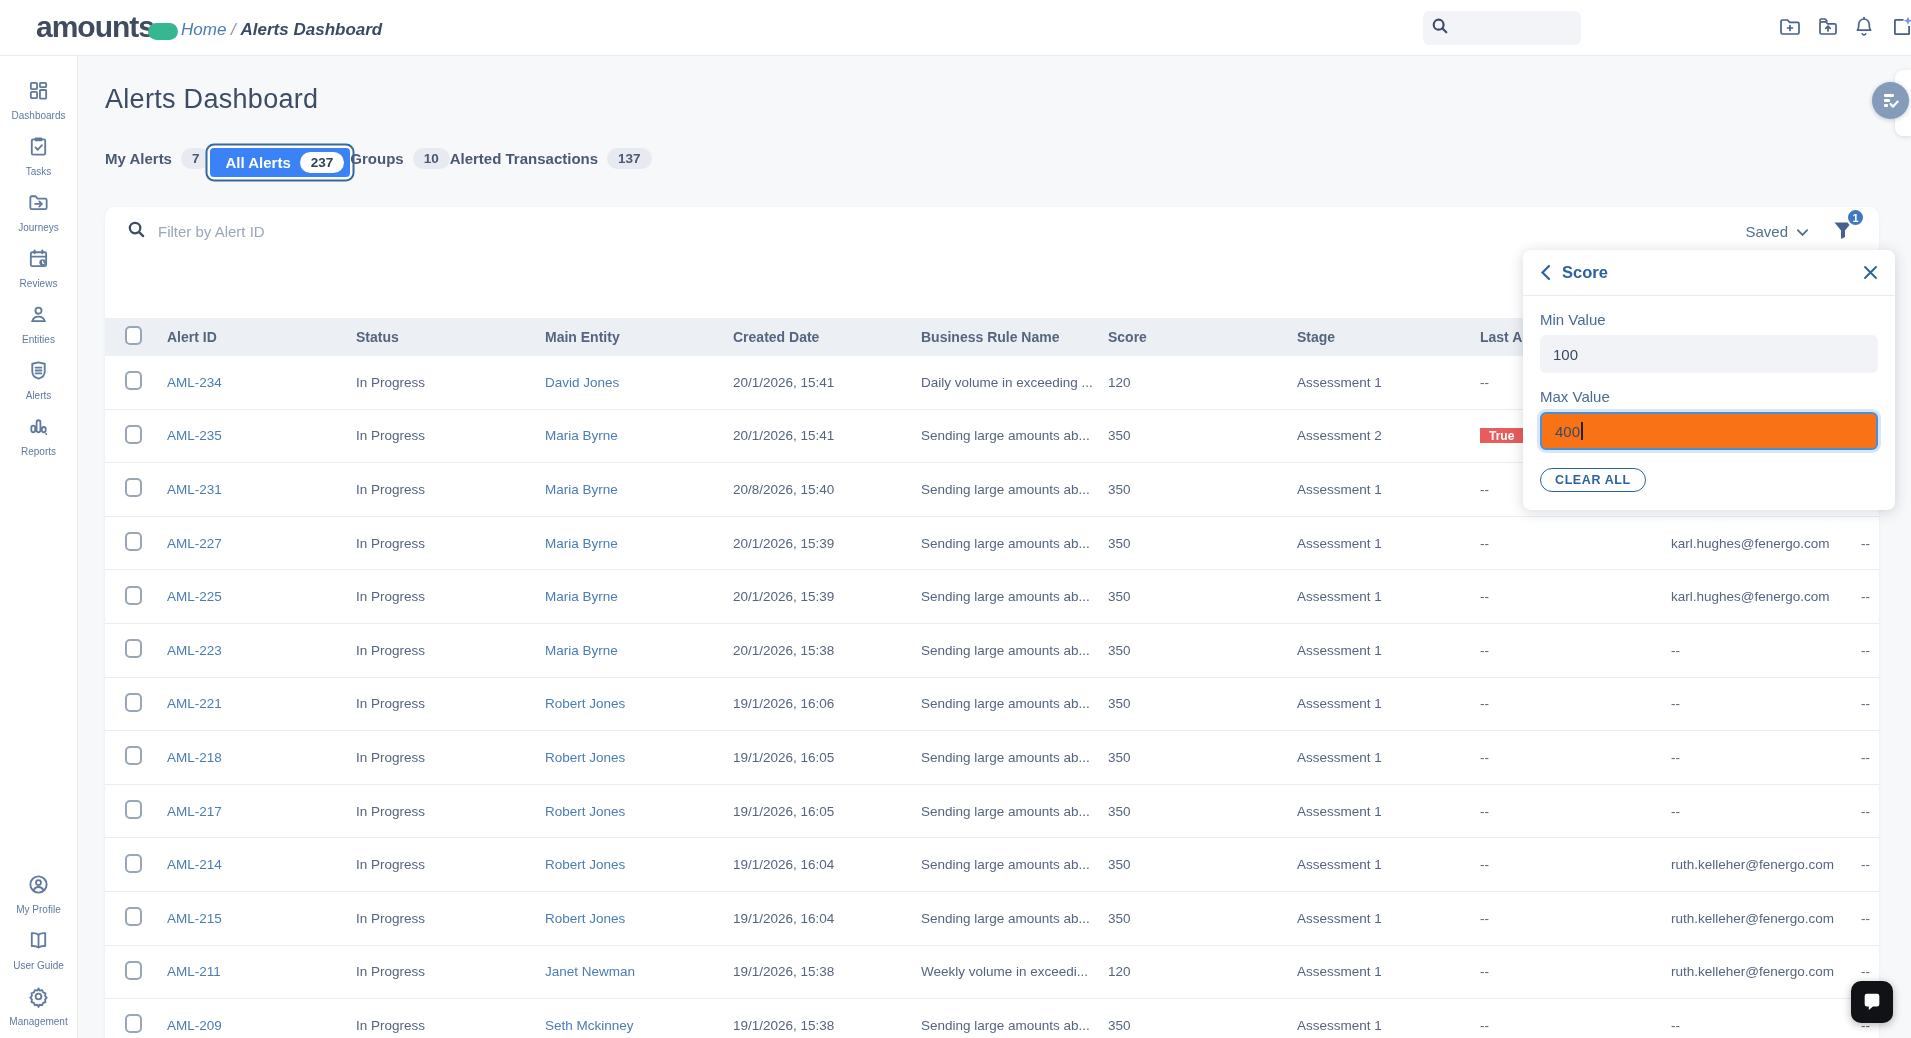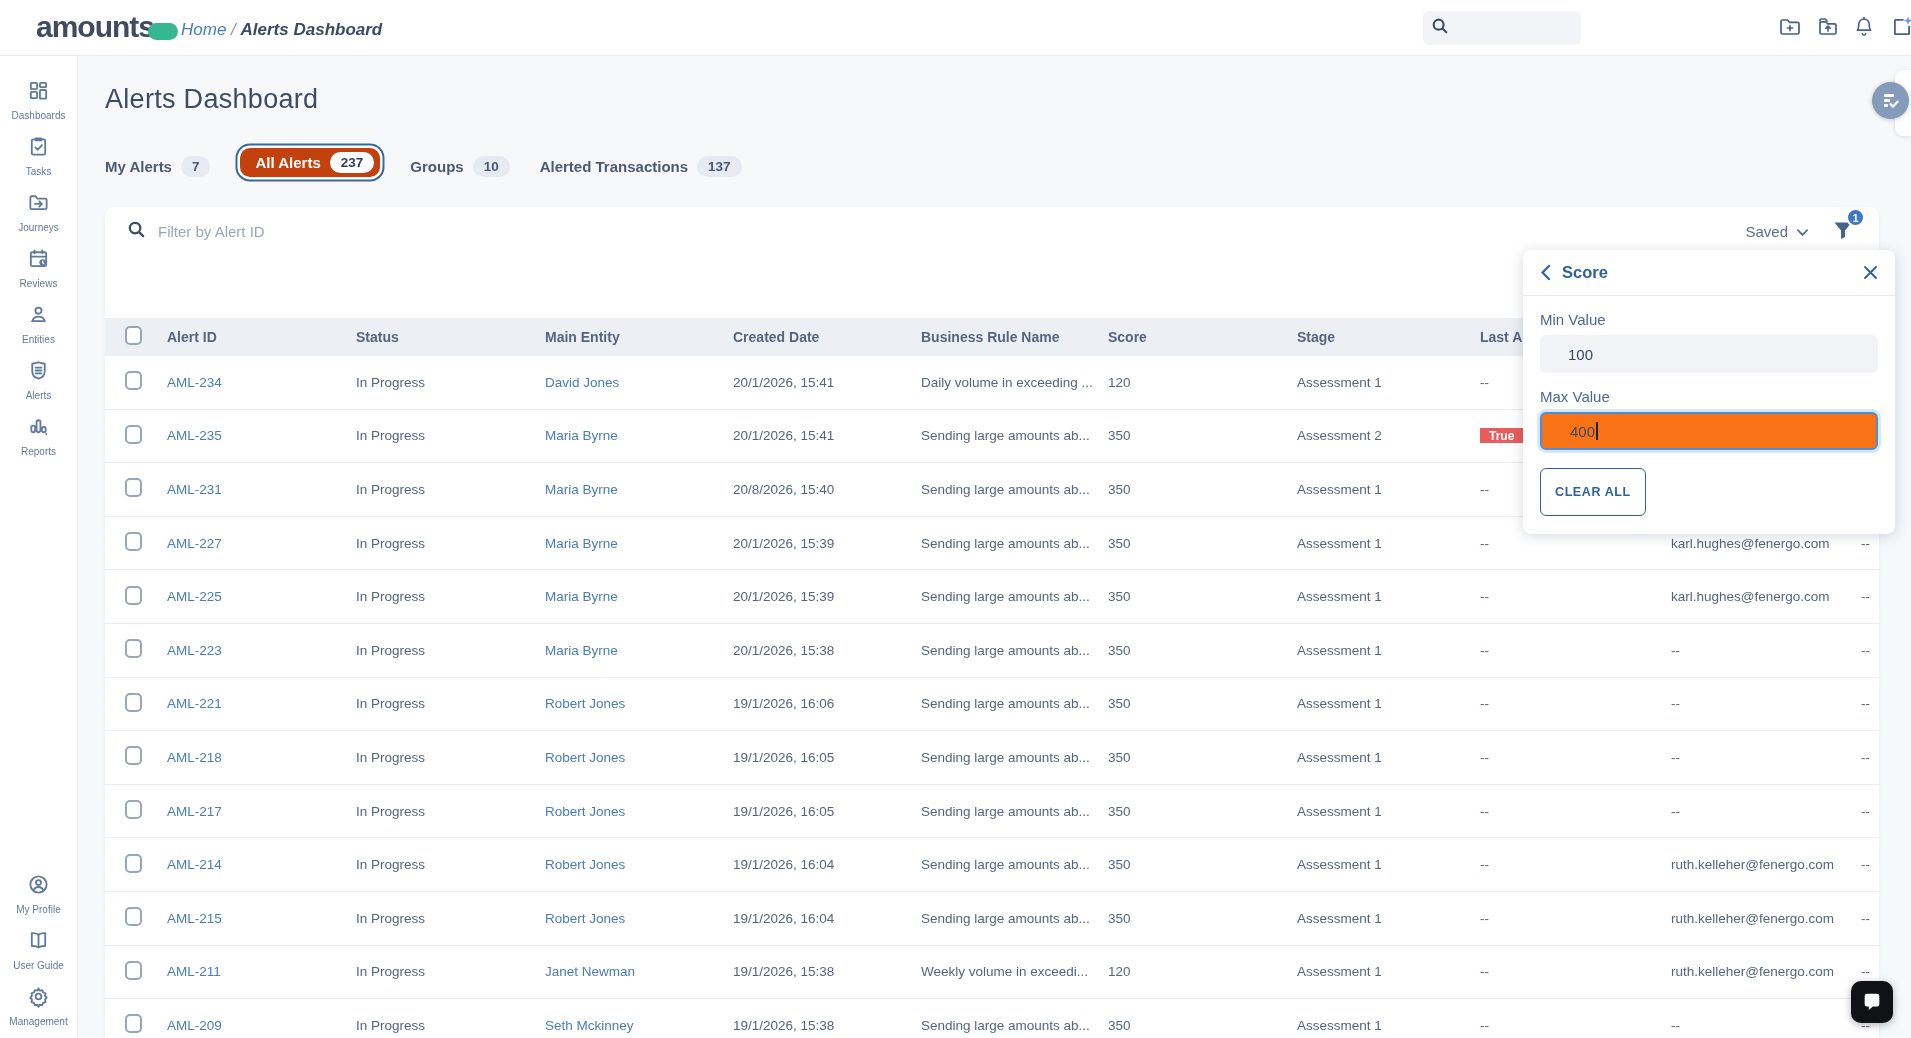--- a/index.html
+++ b/index.html
@@ -24,25 +24,25 @@
   .sidebar { position:absolute; left:0; top:56px; width:78px; height:982px; background:#fff;
     border-right:1px solid #ededf0; z-index:15; display:flex; flex-direction:column; align-items:center; padding-top:16px; }
   .side-item { width:78px; display:flex; flex-direction:column; align-items:center; gap:4px;
     padding:7px 0; cursor:pointer; }
   .side-item .lbl { font-size:10px; color:#5f7a9d; }
   .sidebar-bottom { margin-top:auto; padding-bottom:4px; width:78px; display:flex; flex-direction:column; align-items:center; }
 
   
   .page-title { position:absolute; left:105px; top:84px; font-size:27px; font-weight:500;
     color:#3d4c66; letter-spacing:.3px; z-index:2; }
-  .tabs { position:absolute; left:105px; top:148px; display:flex; align-items:flex-end; gap:30px; z-index:2; }
+  .tabs { position:absolute; left:105px; top:148px; display:flex; align-items:flex-start; z-index:2; }
   .tab { display:flex; align-items:center; gap:9px; font-size:15px; font-weight:600; color:#4a5a74; cursor:pointer; }
   .tab .count { background:#e7eaf0; color:#4a5a74; font-size:13.5px; font-weight:600;
     border-radius:12px; padding:3px 11px; }
-  .tab.active { background:#c2410c; color:#fff; border-radius:10px; padding:4px 6px 4px 15px;
+  .tab.active { background:#3b82f6; color:#fff; border-radius:4px; padding:4px 6px 4px 15px;
     box-shadow:0 0 0 2.5px #fff, 0 0 0 4.5px #35699e; }
   .tab.active .count { background:#fff; color:#2f3f58; }
 
   
   .card { position:absolute; left:105px; top:207px; width:1774px; height:850px; background:#fff;
     border-radius:10px 10px 0 0; box-shadow:0 1px 3px rgba(30,50,80,.07); z-index:1; overflow:hidden; }
   .filter-row { height:48px; display:flex; align-items:center; padding:0 22px; }
   .filter-row input { border:none; outline:none; background:transparent; font-size:15px; color:#3a4a63;
     width:420px; margin-left:12px; }
   .filter-row input::placeholder { color:#9aa7b8; }
@@ -70,26 +70,26 @@
   .score-panel { position:absolute; left:1523px; top:250px; width:372px; background:#fff; border-radius:8px;
     box-shadow:0 2px 14px rgba(20,40,70,.18); z-index:40; }
   .sp-head { display:flex; align-items:center; padding:13px 17px; gap:11px; }
   .sp-title { font-size:16.5px; font-weight:bold; color:#2d62a0; }
   .sp-close { margin-left:auto; cursor:pointer; display:flex; }
   .sp-back { cursor:pointer; display:flex; }
   .sp-div { height:1px; background:#e8eaee; }
   .sp-body { padding:15px 17px 18px; }
   .sp-label { font-size:15px; color:#4a6a94; margin-bottom:7px; }
   .input-box { height:38px; background:#f1f3f7; border-radius:6px; display:flex; align-items:center;
-    padding:0 28px; font-size:15px; color:#3a4a63; margin-bottom:15px; }
+    padding:0 13px; font-size:15px; color:#3a4a63; margin-bottom:15px; }
   .input-box.focused { background:#f97316; border:2px solid #4a90d9; box-shadow:0 0 0 3px rgba(74,144,217,.22); }
   .caret { width:1.5px; height:18px; background:#222; margin-left:1px; }
-  .clear-btn { display:inline-block; margin-top:3px; border:1.5px solid #2d62a0; border-radius:6px;
+  .clear-btn { display:inline-block; margin-top:3px; border:1.5px solid #2d62a0; border-radius:12px;
     background:#fff; color:#2d62a0; font-size:12.5px; font-weight:bold; letter-spacing:.6px;
-    padding:16px 14px; cursor:pointer; font-family:"Liberation Sans", sans-serif; }
+    padding:4px 14px; cursor:pointer; font-family:"Liberation Sans", sans-serif; }
 
   
   .side-handle { position:absolute; right:0; top:70px; width:16px; height:66px; background:#fff;
     border-radius:8px 0 0 8px; box-shadow:0 1px 4px rgba(30,50,80,.15); z-index:30; }
   .side-toggle { position:absolute; right:2px; top:82px; width:37px; height:37px; background:#849cb9;
     border-radius:50%; z-index:31; display:flex; align-items:center; justify-content:center; cursor:pointer;
     box-shadow:0 1px 4px rgba(30,50,80,.25); }
   .chat-btn { position:absolute; left:1851px; top:981px; width:42px; height:42px; background:#101216;
     border-radius:10px; z-index:31; display:flex; align-items:center; justify-content:center; cursor:pointer;
     box-shadow:0 2px 8px rgba(0,0,0,.3); }

